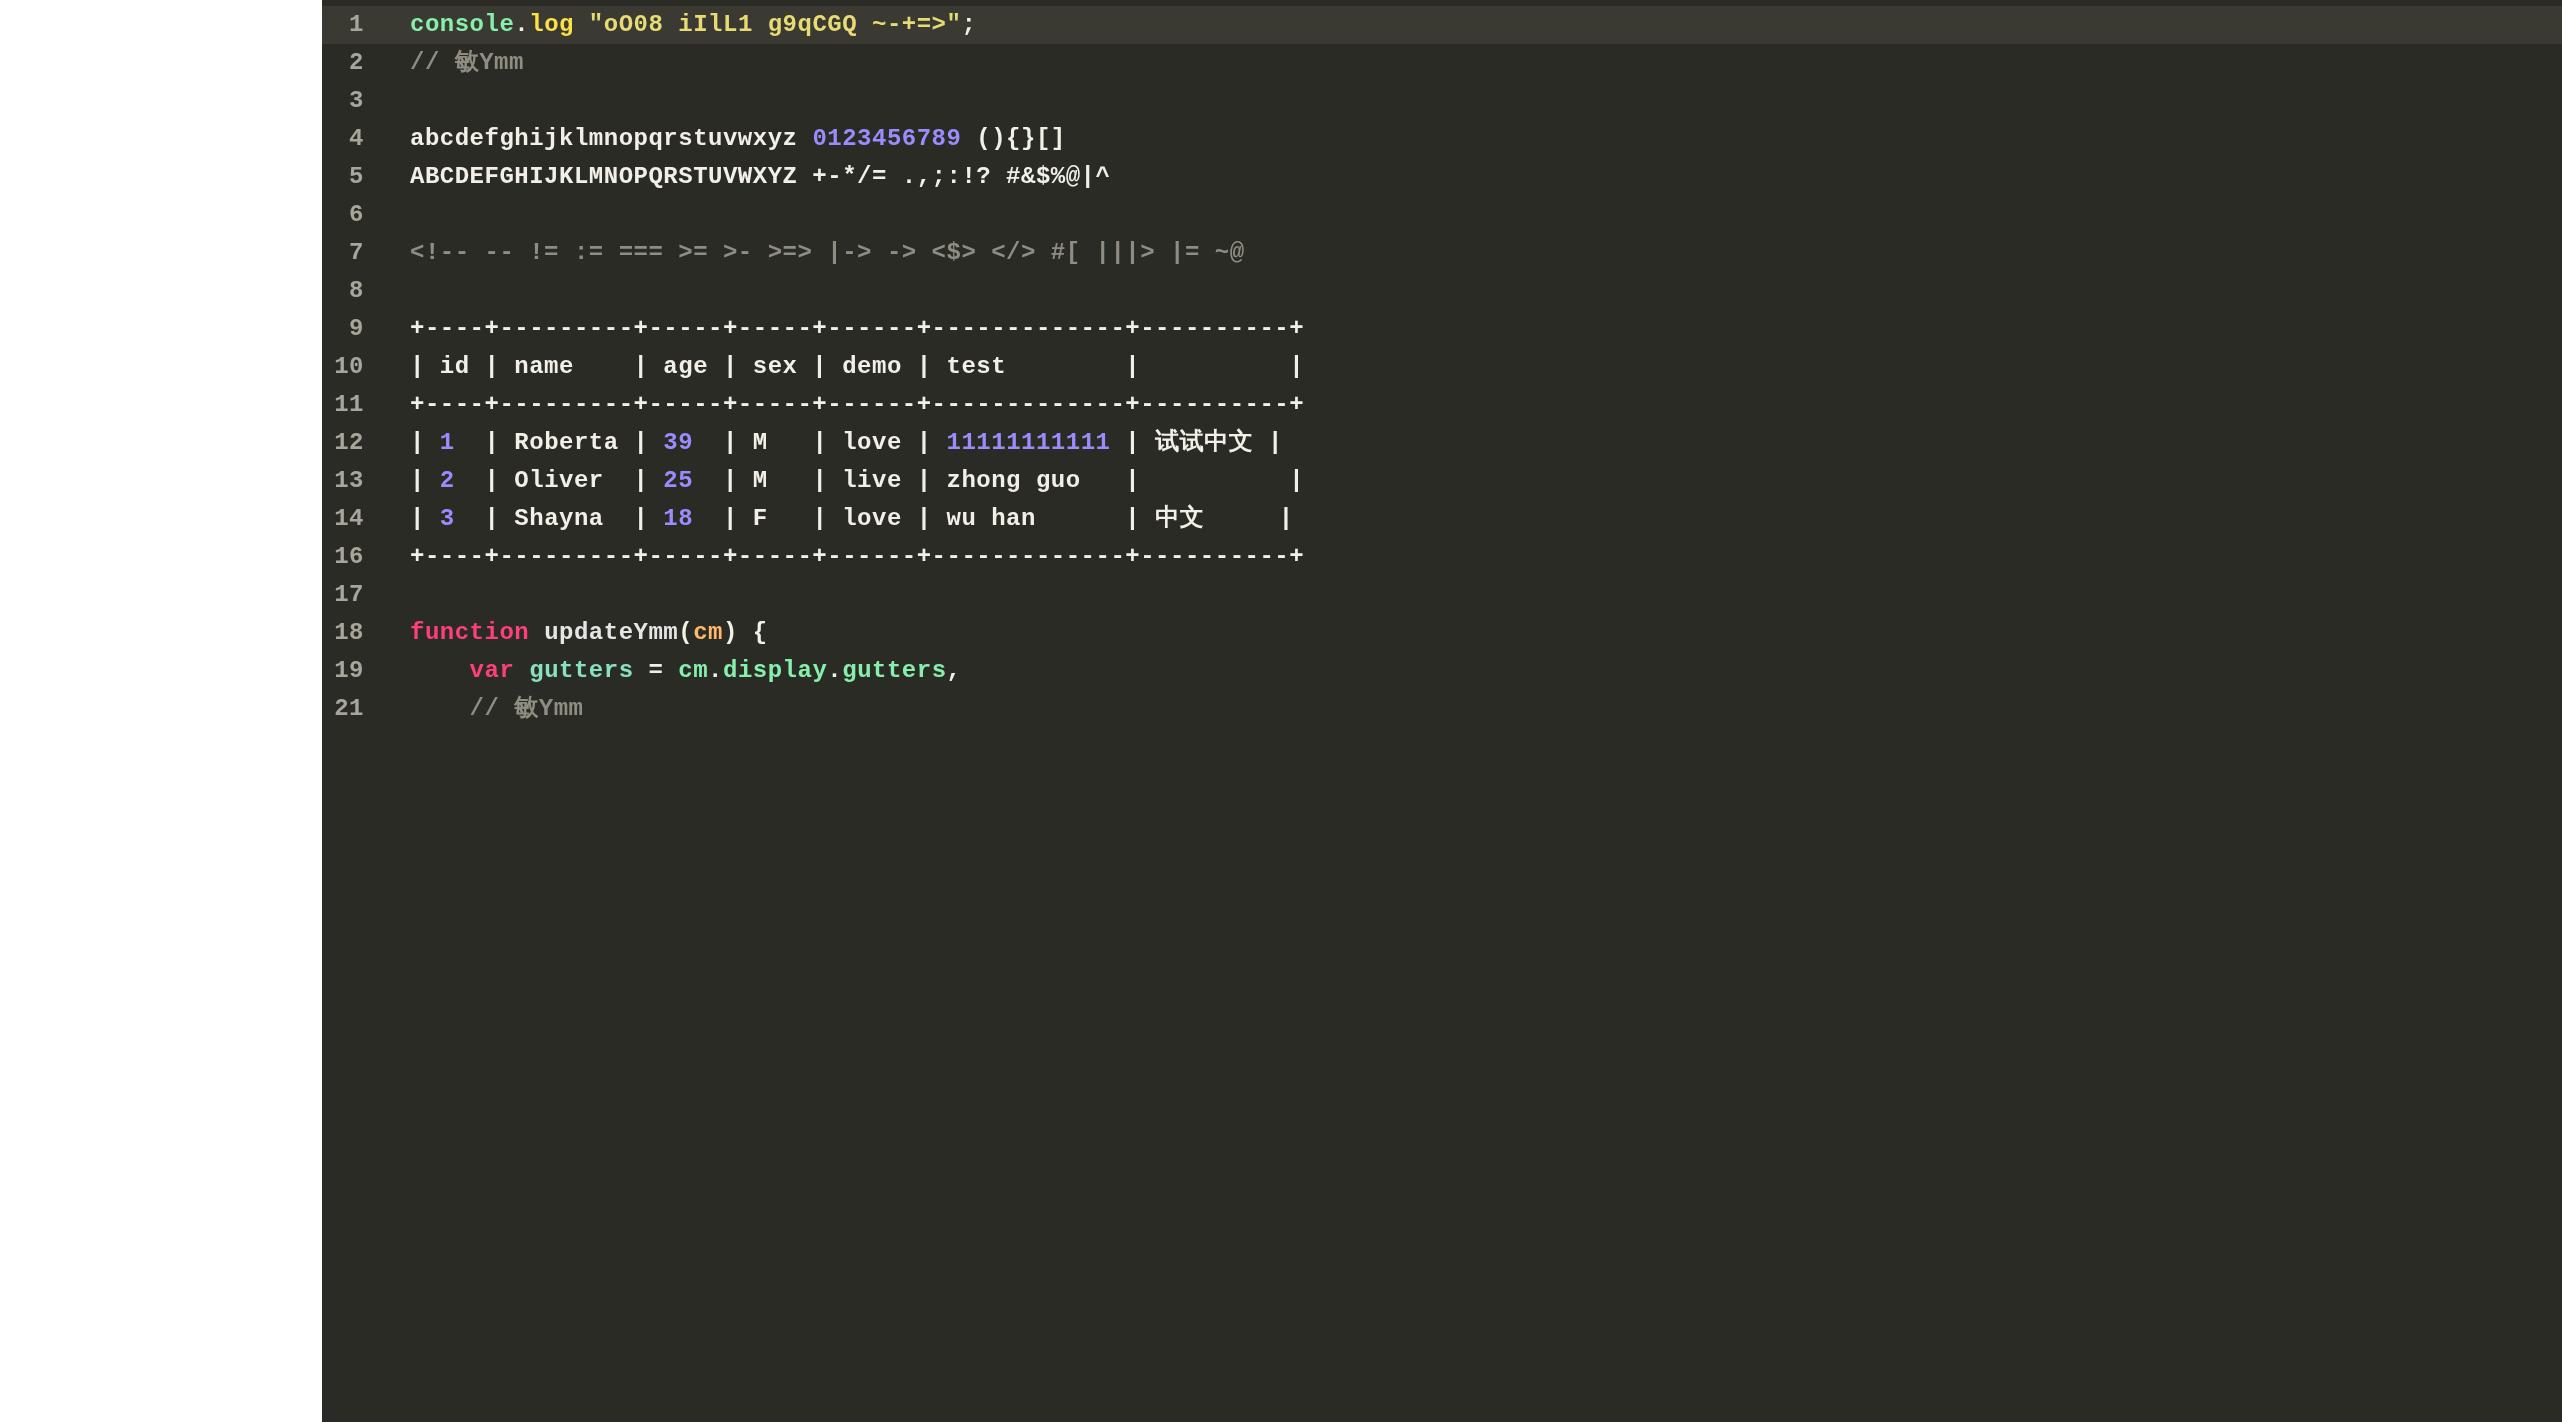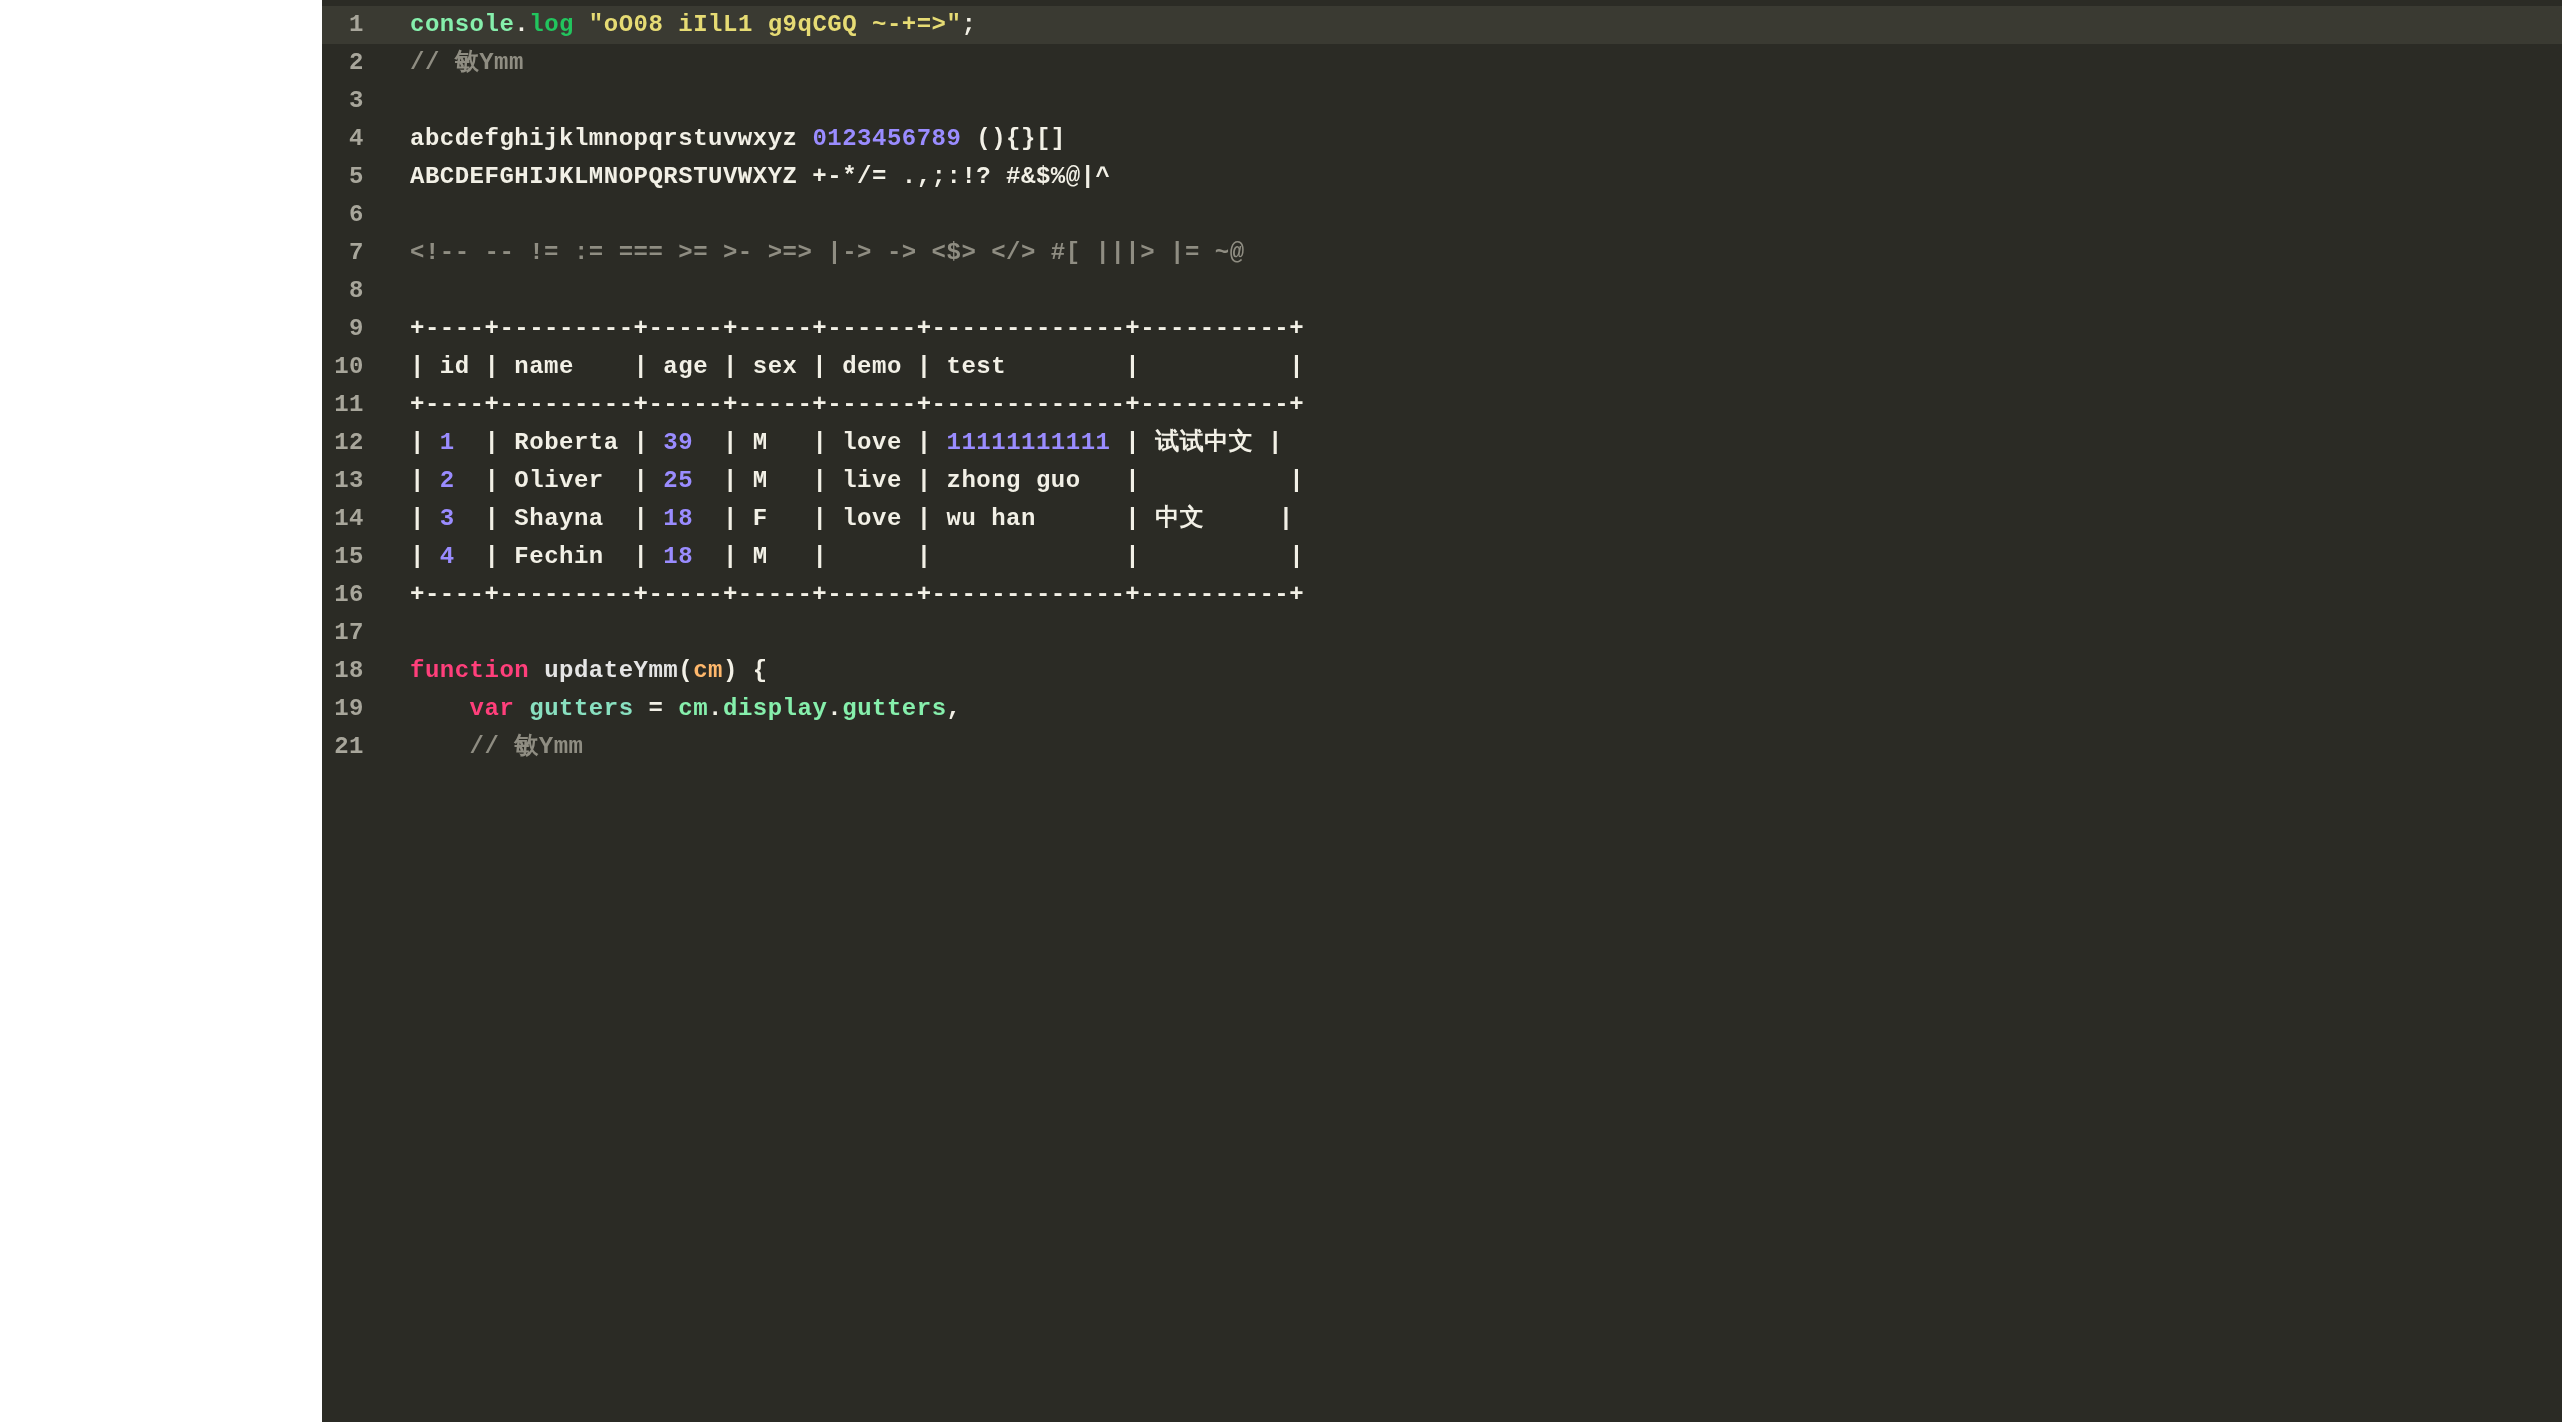--- a/index.html
+++ b/index.html
@@ -35,21 +35,21 @@
     flex: 0 0 56px;
     user-select: none;
     font-weight: bold;
   }
   .code {
     white-space: pre;
     flex: 1;
     padding-left: 32px;
   }
   .tok-obj   { color: #86efac; }
-  .tok-prop  { color: #22c55e; }
+  .tok-prop  { color: #fde047; }
   .tok-punc  { color: #f2f0e6; }
   .tok-comment { color: #8f8d82; }
   .tok-num   { color: #9a8cff; }
   .tok-plain { color: #f2f0e6; }
   .tok-key   { color: #ff3f7b; font-family: Liberation Mono, monospace; }
   .tok-fn    { color: #e5e5e5; }
   .tok-var   { color: #89e0c0; }
   .tok-param { color: #ffb86c; }
   .tok-quote { color: #e6db74; }
 </style>
@@ -109,24 +109,20 @@
     </div>
     <div class="line">
       <span class="ln">13</span>
       <span class="code"><span class="tok-plain">| </span><span class="tok-num">2</span><span class="tok-plain">  | Oliver  | </span><span class="tok-num">25</span><span class="tok-plain">  | M   | live | zhong guo   |          |</span></span>
     </div>
     <div class="line">
       <span class="ln">14</span>
       <span class="code"><span class="tok-plain">| </span><span class="tok-num">3</span><span class="tok-plain">  | Shayna  | </span><span class="tok-num">18</span><span class="tok-plain">  | F   | love | wu han      | 中文     |</span></span>
     </div>
     <div class="line">
-      <span class="ln">15</span>
-      <span class="code"><span class="tok-plain">| </span><span class="tok-num">4</span><span class="tok-plain">  | Fechin  | </span><span class="tok-num">18</span><span class="tok-plain">  | M   |      |             |          |</span></span>
-    </div>
-    <div class="line">
       <span class="ln">16</span>
       <span class="code"><span class="tok-plain">+----+---------+-----+-----+------+-------------+----------+</span></span>
     </div>
     <div class="line">
       <span class="ln">17</span>
       <span class="code"> </span>
     </div>
     <div class="line">
       <span class="ln">18</span>
       <span class="code"><span class="tok-key">function</span><span class="tok-plain"> </span><span class="tok-fn">updateYmm</span><span class="tok-punc">(</span><span class="tok-param">cm</span><span class="tok-punc">) {</span></span>

